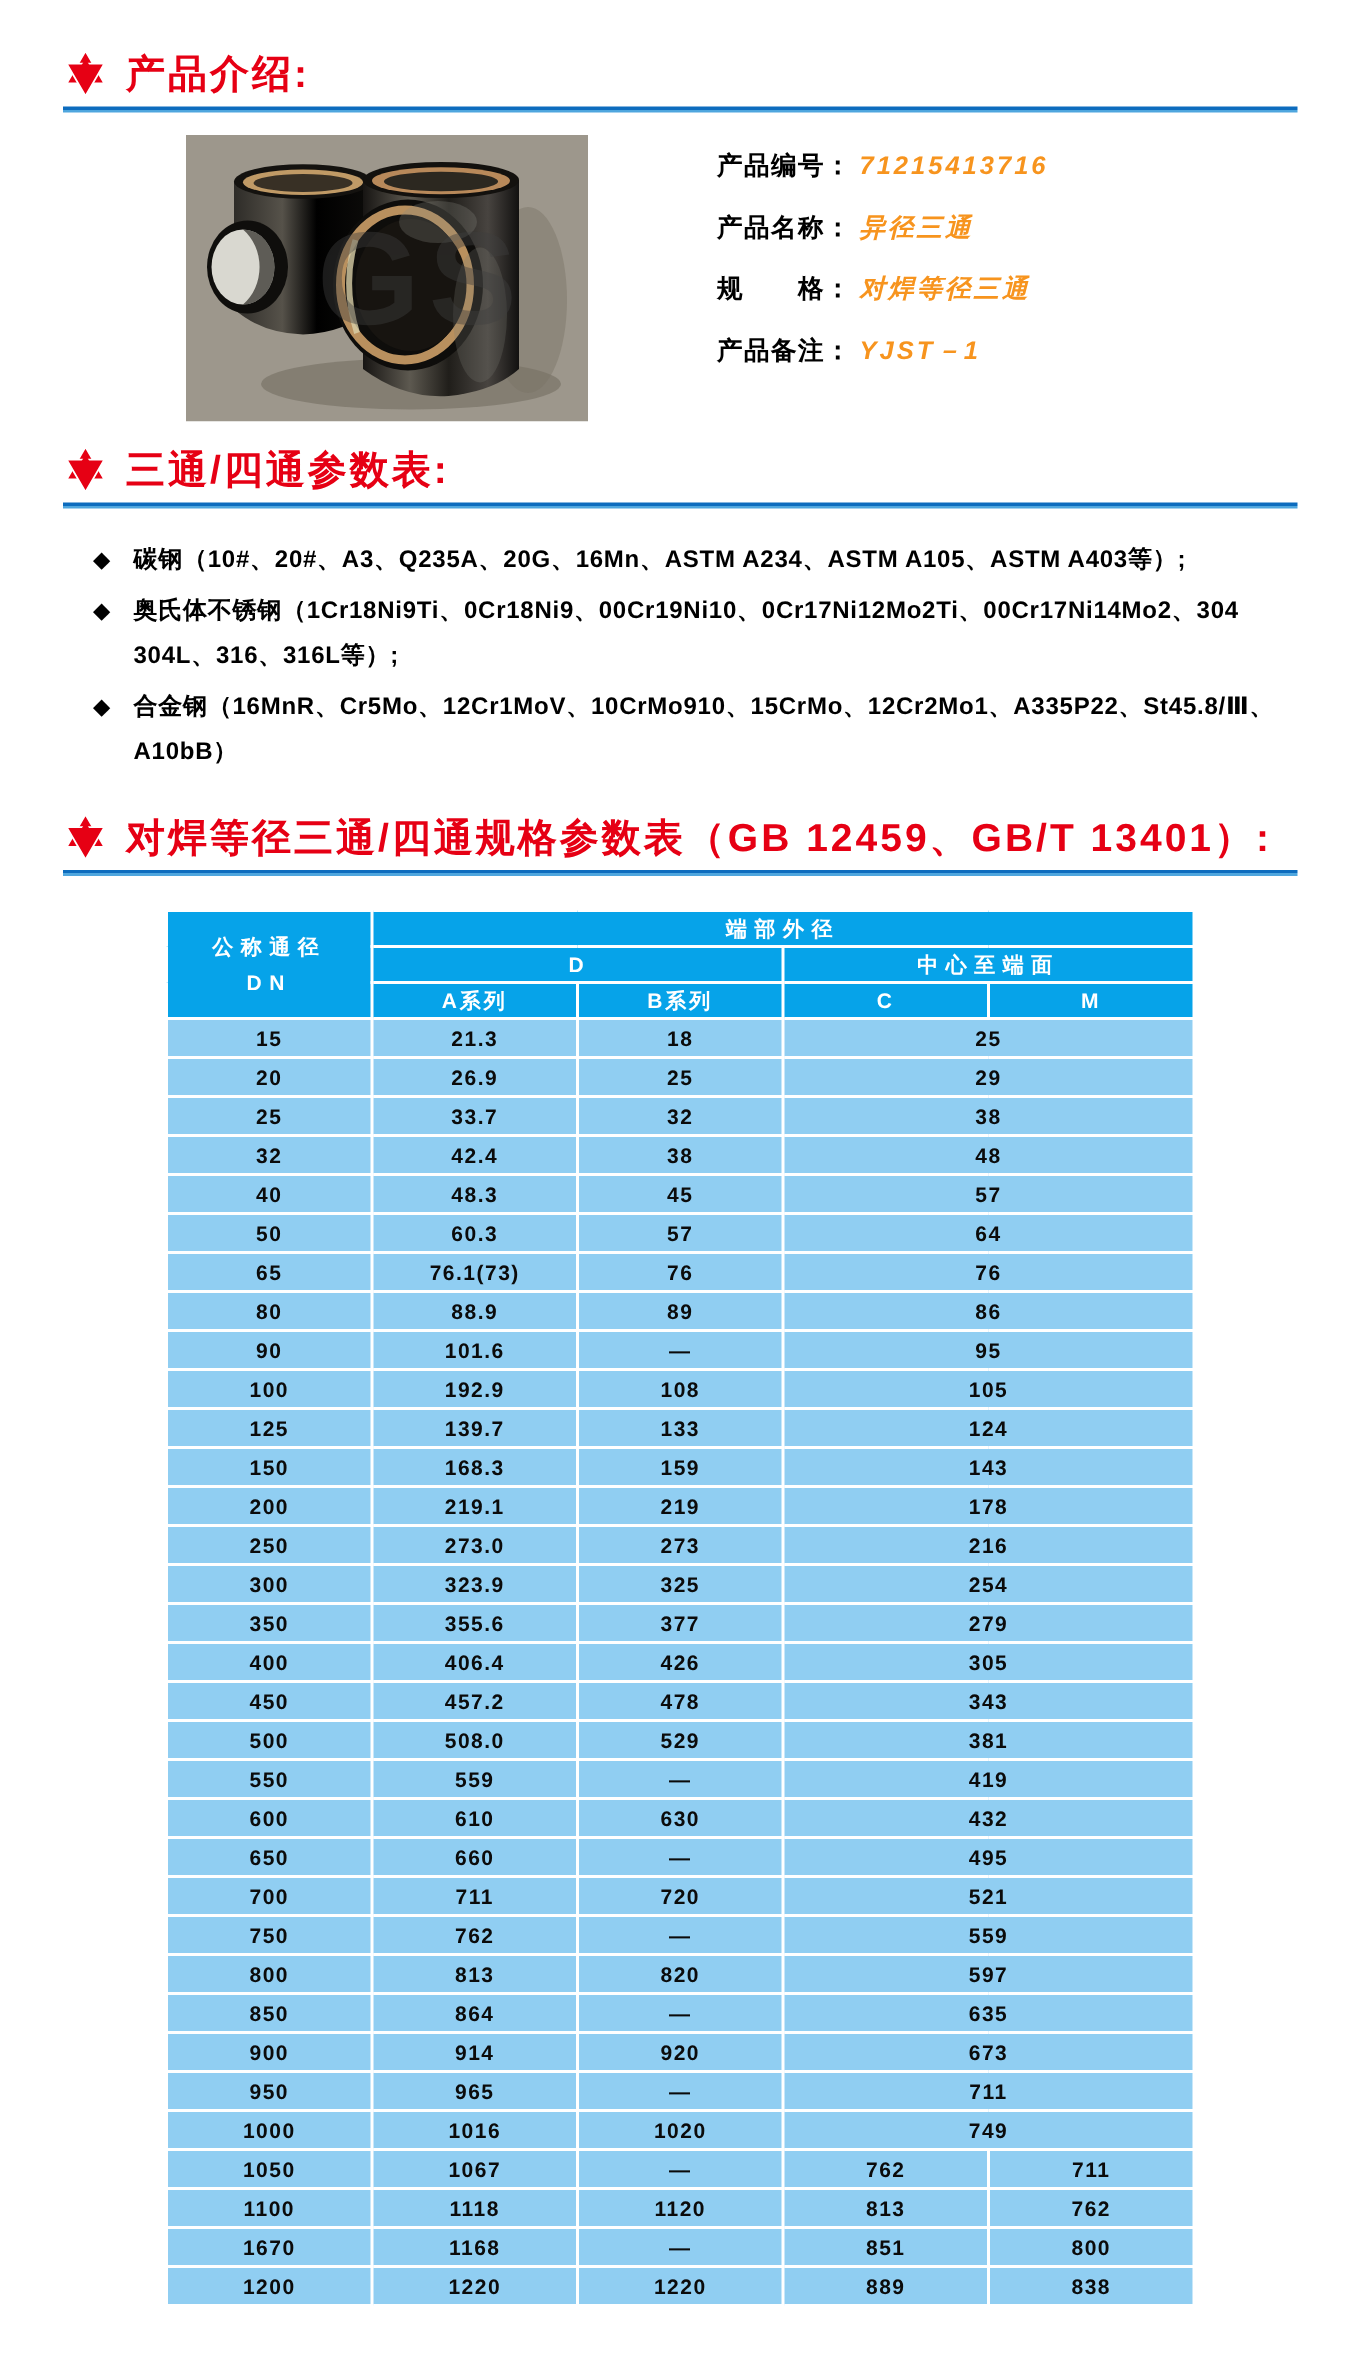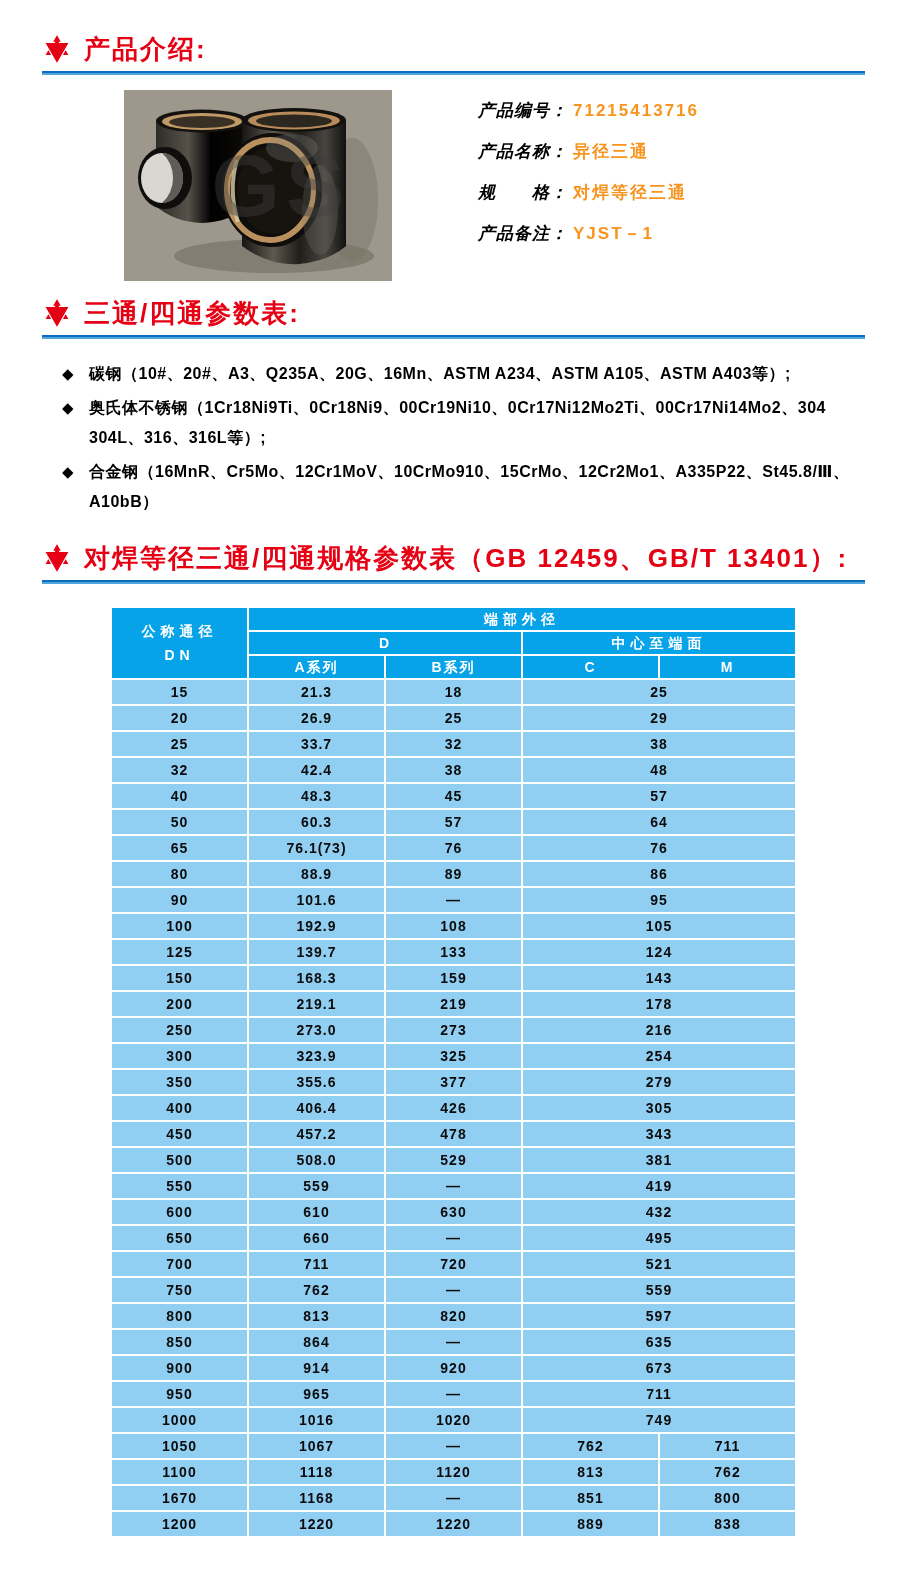--- a/index.html
+++ b/index.html
@@ -29,22 +29,22 @@
   .divider{
     margin:5px 44px 0 42px;height:4px;
     background:linear-gradient(to bottom,var(--divider-top) 0 55%,var(--divider-bot) 55% 100%);
   }
 
   
   .intro-body{display:flex;align-items:flex-start;margin-top:15px;height:206px;}
   .photo-box{margin-left:124px;width:268px;height:218px;flex:0 0 auto;}
   .info-col{margin-left:86px;padding-top:12px;}
   .field{margin-bottom:23px;font-size:17px;font-weight:bold;line-height:18px;white-space:nowrap;}
-  .field .label{color:#000;letter-spacing:1px;font-style:italic;}
-  .field .value{color:var(--value-orange);letter-spacing:2px;margin-left:5px;}
+  .field .label{color:#000;letter-spacing:1px;}
+  .field .value{color:var(--value-orange);letter-spacing:2px;margin-left:5px;font-style:italic;}
 
   
   .materials{list-style:none;margin:20px 44px 0 62px;padding:0;}
   .materials li{
     position:relative;padding-left:27px;font-size:16px;font-weight:bold;
     line-height:30px;margin-bottom:4px;letter-spacing:0.5px;
   }
   .materials .diamond{
     position:absolute;left:0;top:0;font-size:15px;line-height:30px;color:#000;
   }

